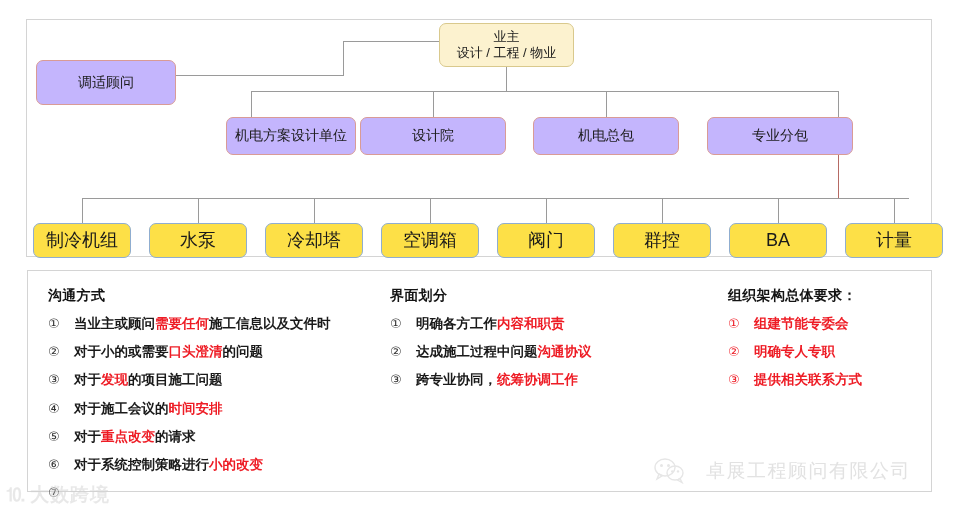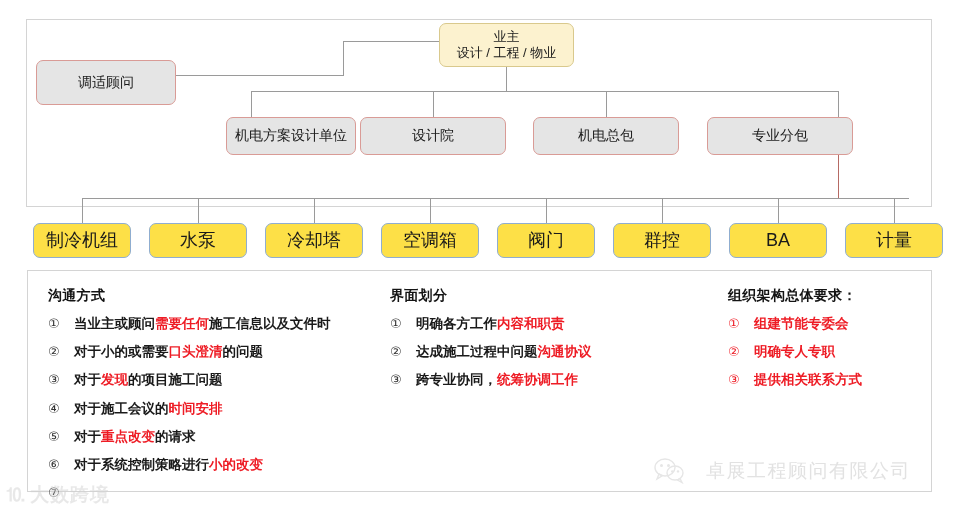--- a/index.html
+++ b/index.html
@@ -14,21 +14,21 @@
     font-family: "Liberation Sans", "DejaVu Sans", sans-serif;
     overflow: hidden;
   }
 
   
   #org-panel {
     position: absolute;
     left: 26px;
     top: 19px;
     width: 906px;
-    height: 188px;
+    height: 238px;
     border: 1px solid #d4d4d4;
     background: #ffffff;
     box-sizing: border-box;
     padding-left: 24px;
   }
 
   .node {
     position: absolute;
     box-sizing: border-box;
     border-radius: 7px;
@@ -40,21 +40,21 @@
     color: #1a1a1a;
     z-index: 3;
   }
 
   .node-owner {
     background: #fcf2cf;
     border: 1px solid #d9c98d;
     font-size: 13px;
   }
   .node-pink {
-    background: #e5e5e5;
+    background: #c4b5fd;
     border: 1px solid #d99b96;
     font-size: 14px;
   }
   .node-blue {
     background: #fde047;
     border: 1px solid #8fadd0;
     font-size: 18px;
   }
 
   .conn {

